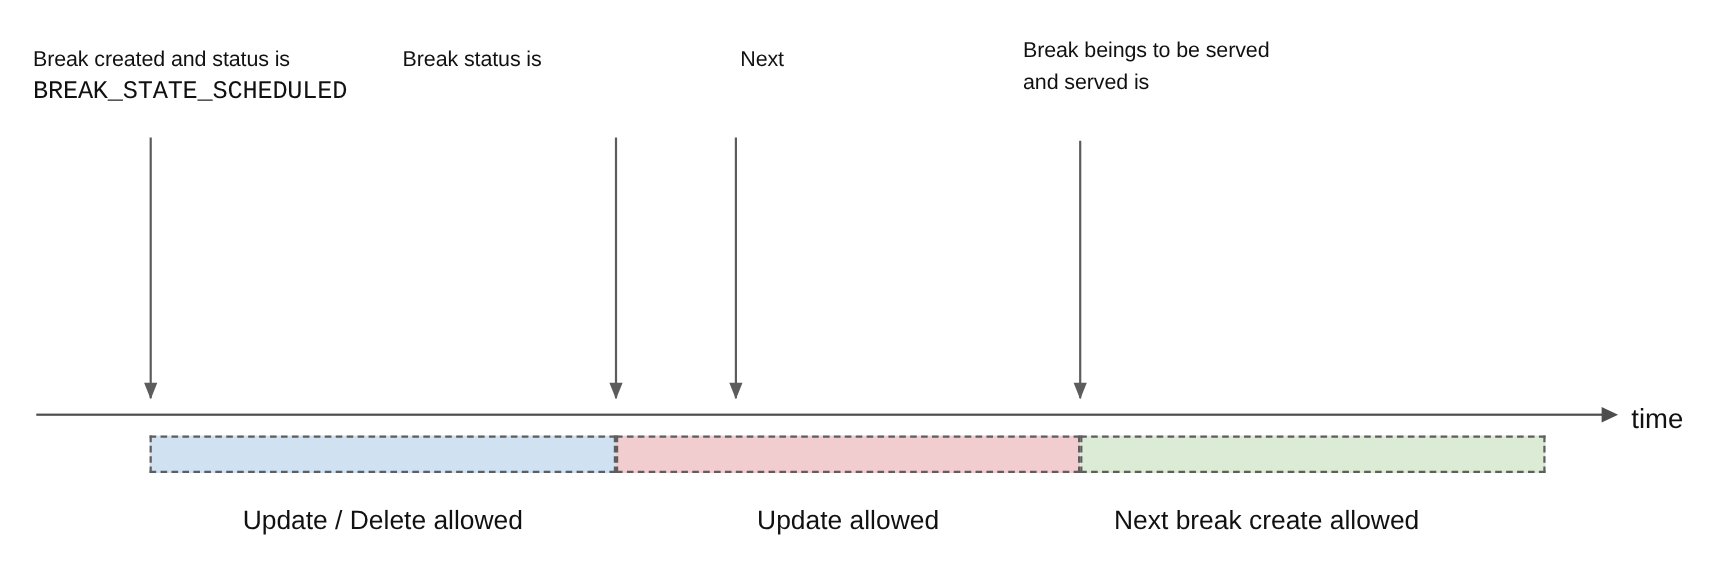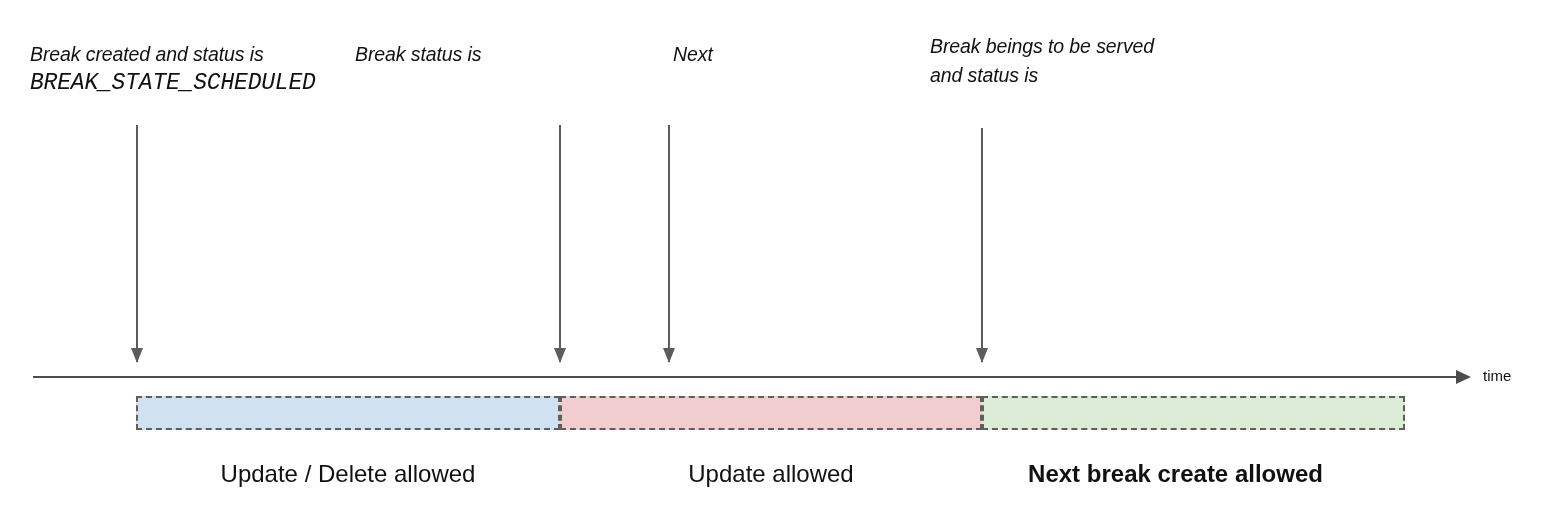--- a/index.html
+++ b/index.html
@@ -14,21 +14,20 @@
     background: #ffffff;
     font-family: "Liberation Sans", sans-serif;
     overflow: hidden;
   }
 
   
   .annotation {
     position: absolute;
     color: #000000;
     white-space: nowrap;
-    font-style: italic;
   }
   .ann-line {
     display: block;
     font-family: "Liberation Sans", sans-serif;
     font-size: 19.5px;
     line-height: 29px;
     letter-spacing: -0.1px;
     color: #111111;
   }
   .ann-line.mono {
@@ -71,21 +70,21 @@
     position: absolute;
     width: 0;
     height: 0;
     border-top: 7.5px solid transparent;
     border-bottom: 7.5px solid transparent;
     border-left: 15px solid #4d4d4d;
   }
   #axis-label {
     position: absolute;
     font-family: "Liberation Sans", sans-serif;
-    font-size: 15px;
+    font-size: 25px;
     color: #111111;
   }
 
   
   .phase-bar {
     position: absolute;
     top: 396px;
     height: 34px;
     box-sizing: border-box;
     border: 2px dashed #5e5e5e;
@@ -104,31 +103,31 @@
 </head>
 <body>
 
 <div id="canvas">
 
   <div class="annotation" style="left:30px; top:40px;">
     <span class="ann-line">Break created and status is</span>
     <span class="ann-line mono">BREAK_STATE_SCHEDULED</span>
   </div>
 
-  <div class="annotation" style="left:355px; top:40px;">
+  <div class="annotation" style="left:366px; top:40px;">
     <span class="ann-line">Break status is</span>
   </div>
 
   <div class="annotation" style="left:673px; top:40px;">
     <span class="ann-line">Next</span>
   </div>
 
   <div class="annotation" style="left:930px; top:32px;">
     <span class="ann-line">Break beings to be served</span>
-    <span class="ann-line">and status is</span>
+    <span class="ann-line">and served is</span>
   </div>
 
   <div class="pointer" style="left:130px; top:125px; height:237px;">
     <span class="shaft"></span>
     <span class="head"></span>
   </div>
 
   <div class="pointer" style="left:553px; top:125px; height:237px;">
     <span class="shaft"></span>
     <span class="head"></span>
@@ -147,15 +146,15 @@
   <div id="axis" style="left:33px; top:376px; width:1425px;"></div>
   <div id="axis-arrowhead" style="left:1456px; top:370px;"></div>
   <div id="axis-label" style="left:1483px; top:367px;">time</div>
 
   <div class="phase-bar" style="left:136px; width:424px; background:#d0e1f2;"></div>
   <div class="phase-bar" style="left:560px; width:422px; background:#f2cdd0;"></div>
   <div class="phase-bar" style="left:982px; width:423px; background:#dcebd5;"></div>
 
   <div class="phase-caption" style="left:136px; width:424px; top:460px;">Update / Delete allowed</div>
   <div class="phase-caption" style="left:560px; width:422px; top:460px;">Update allowed</div>
-  <div class="phase-caption" style="left:964px; width:423px; top:460px;font-weight:bold;">Next break create allowed</div>
+  <div class="phase-caption" style="left:940px; width:423px; top:460px;">Next break create allowed</div>
 
 </div>
 
 </body></html>

